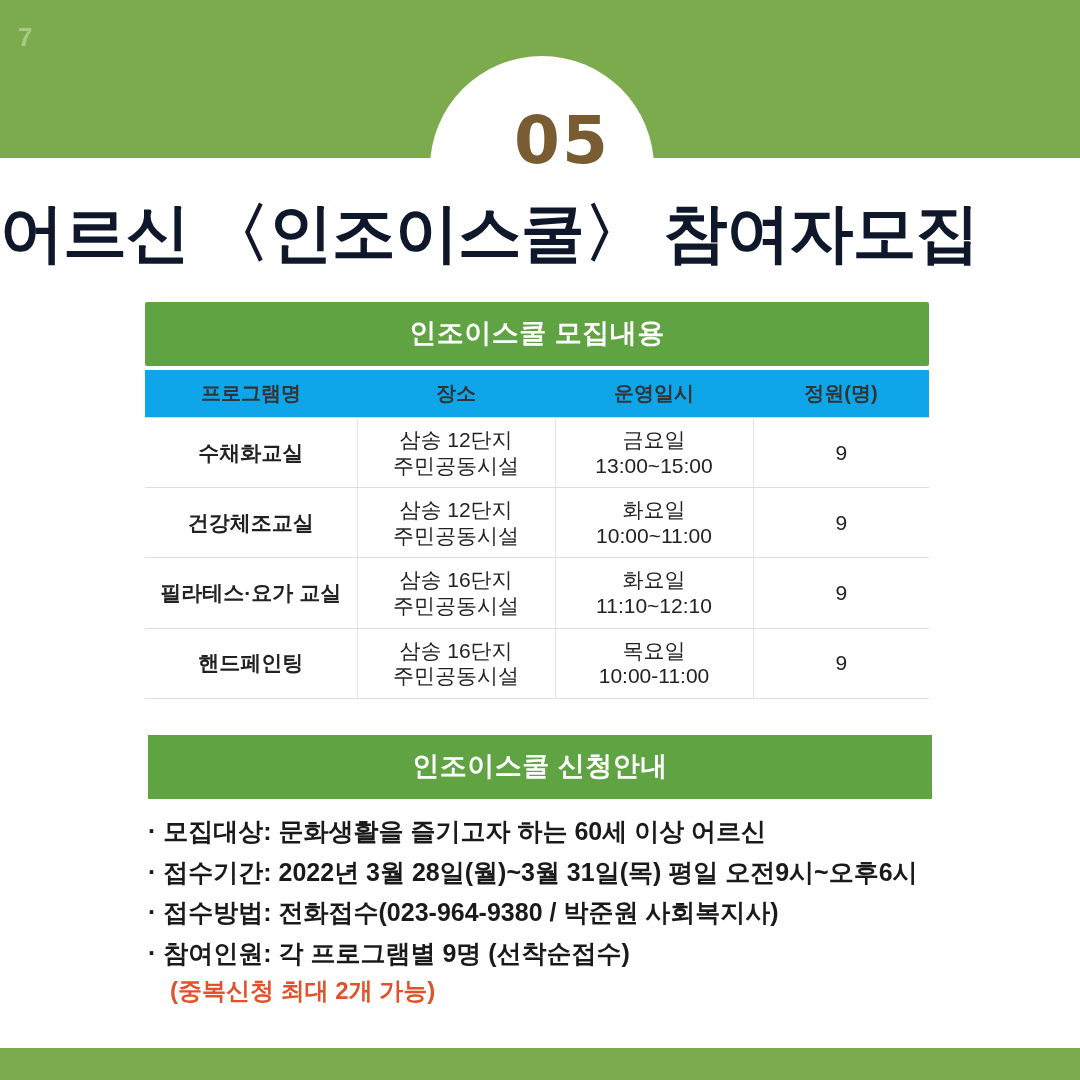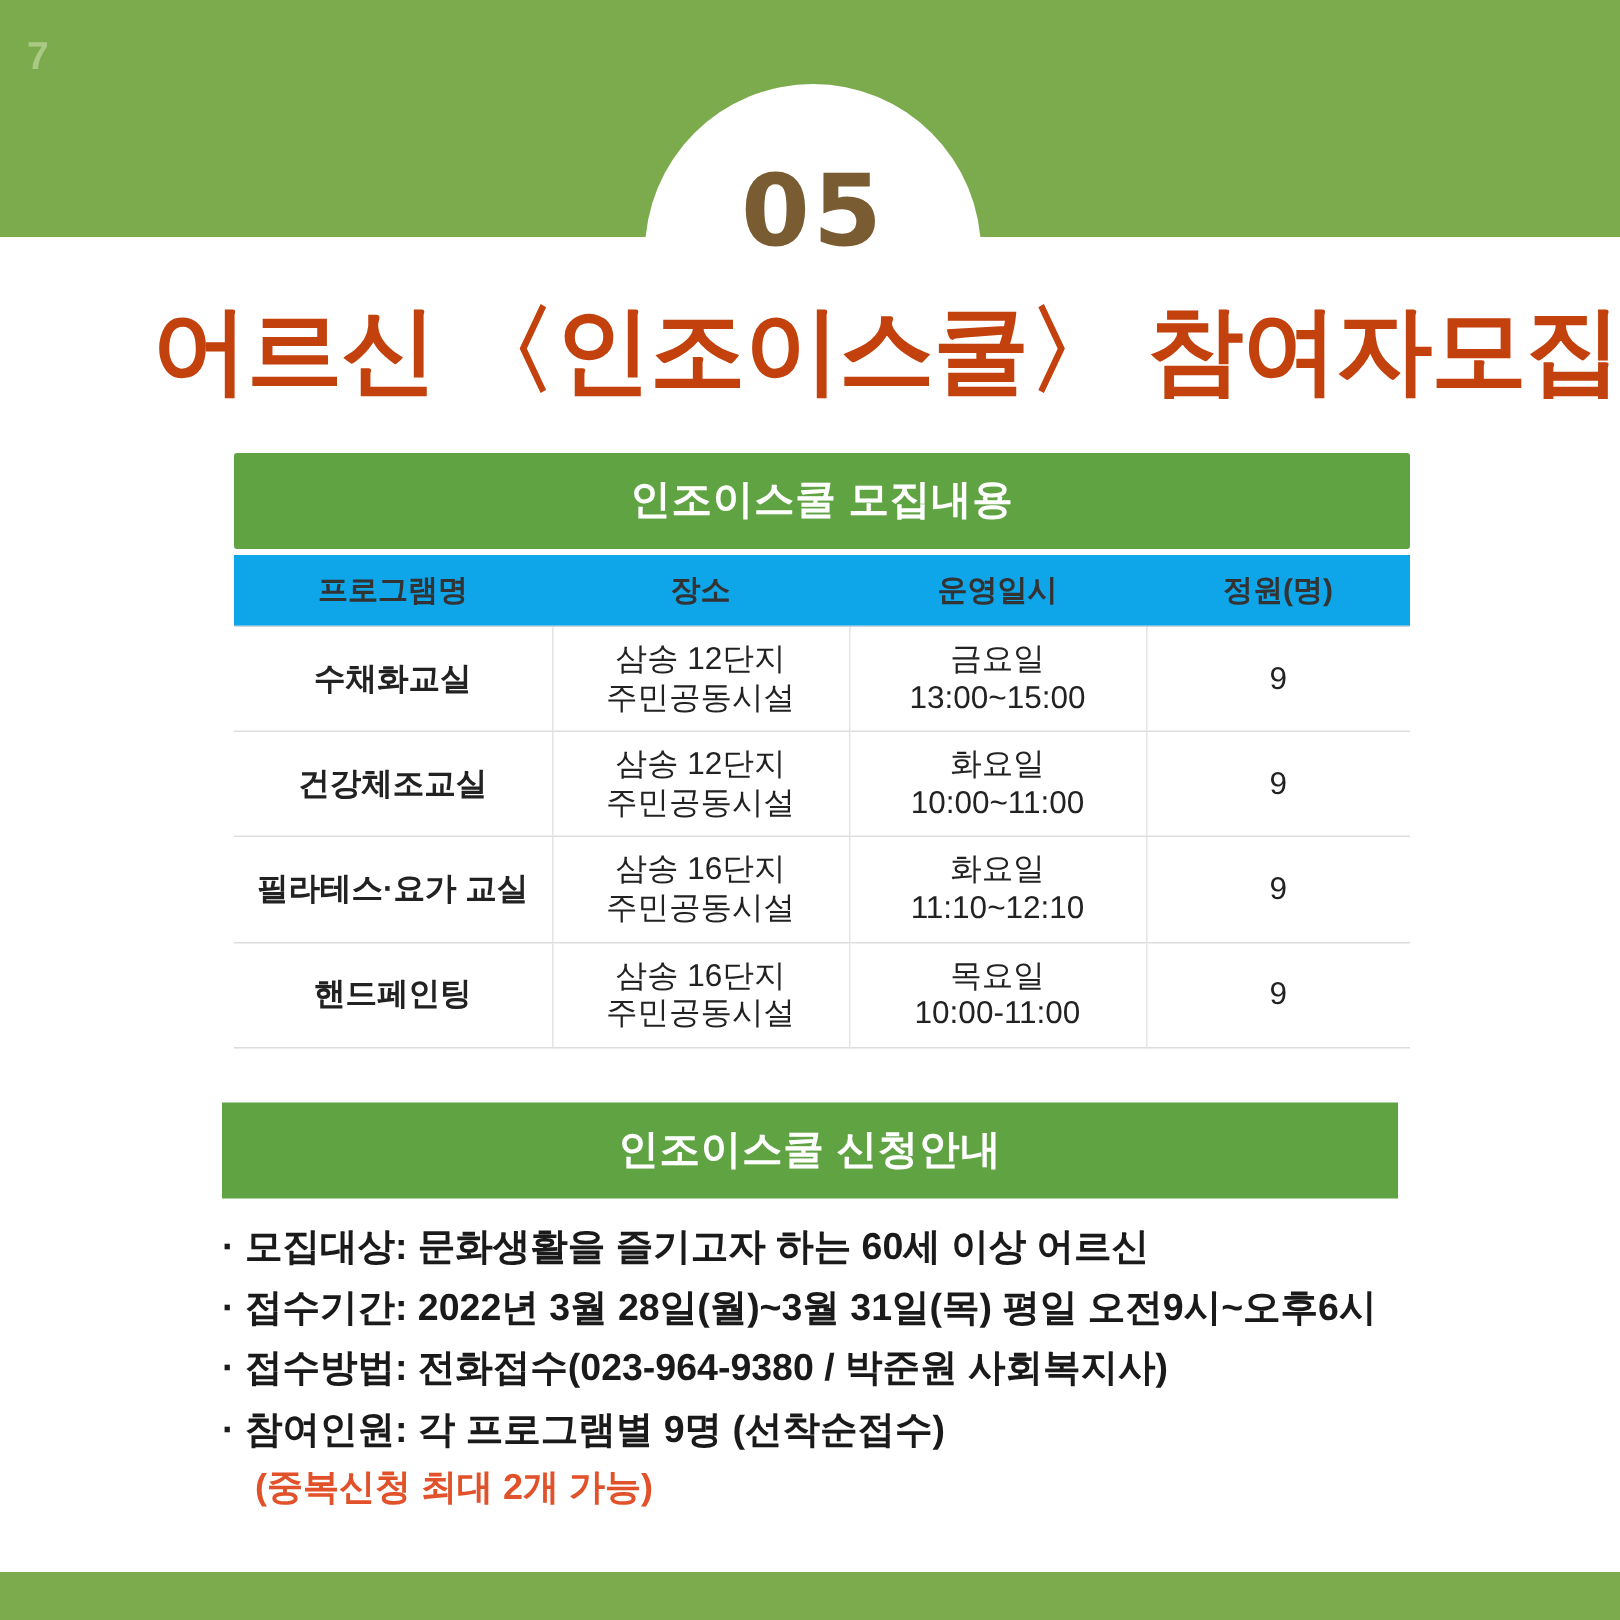--- a/index.html
+++ b/index.html
@@ -46,49 +46,49 @@
     position: absolute;
     left: 430px;
     top: 56px;
     width: 224px;
     height: 224px;
     background: #ffffff;
     border-radius: 50%;
   }
   .section-number {
     position: absolute;
-    left: 430px;
+    left: 450px;
     top: 102px;
     width: 224px;
     text-align: center;
     font-size: 66px;
     font-weight: bold;
     color: #7a5c32;
     letter-spacing: 2px;
     font-family: "DejaVu Sans", sans-serif;
   }
 
   
   .main-title {
     position: absolute;
     left: 0;
     top: 190px;
     width: 1080px;
-    text-align: right;
+    text-align: left;
     font-size: 64px;
     font-weight: bold;
-    color: #c2410c;
+    color: #0f172a;
     letter-spacing: -1px;
     white-space: nowrap;
   }
 
   
   .table-wrap {
     position: absolute;
-    left: 156px;
+    left: 145px;
     top: 302px;
     width: 784px;
   }
 
   .green-banner {
     background: #5fa342;
     color: #ffffff;
     font-size: 27px;
     font-weight: bold;
     text-align: center;

